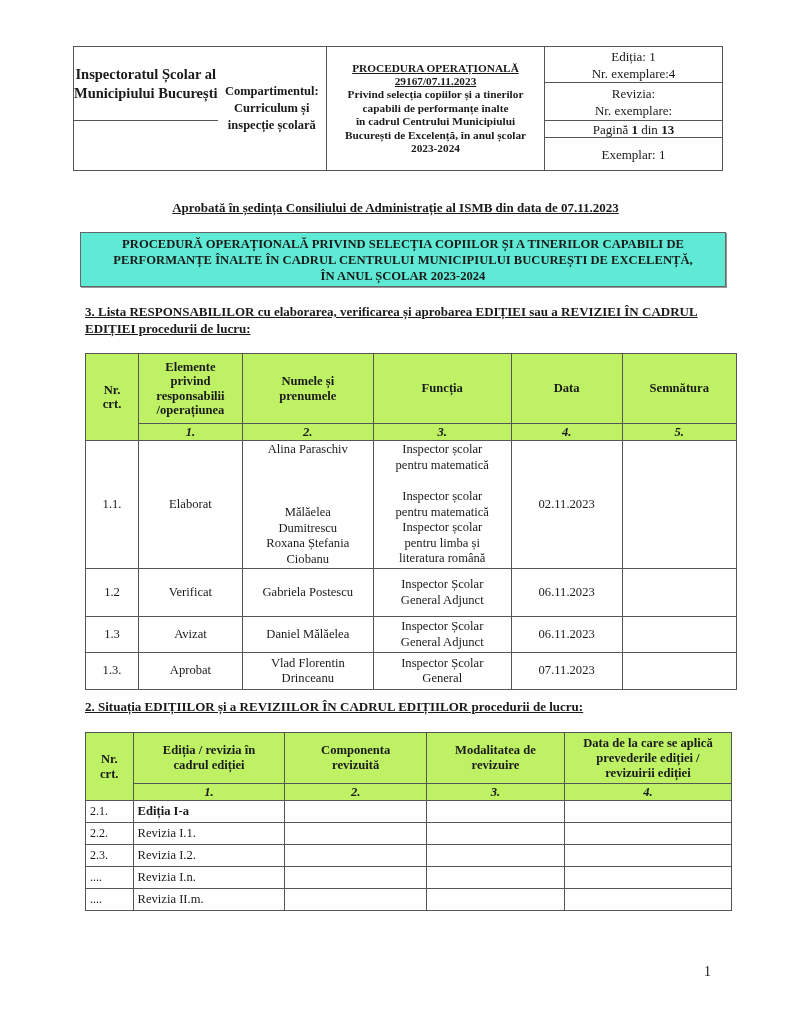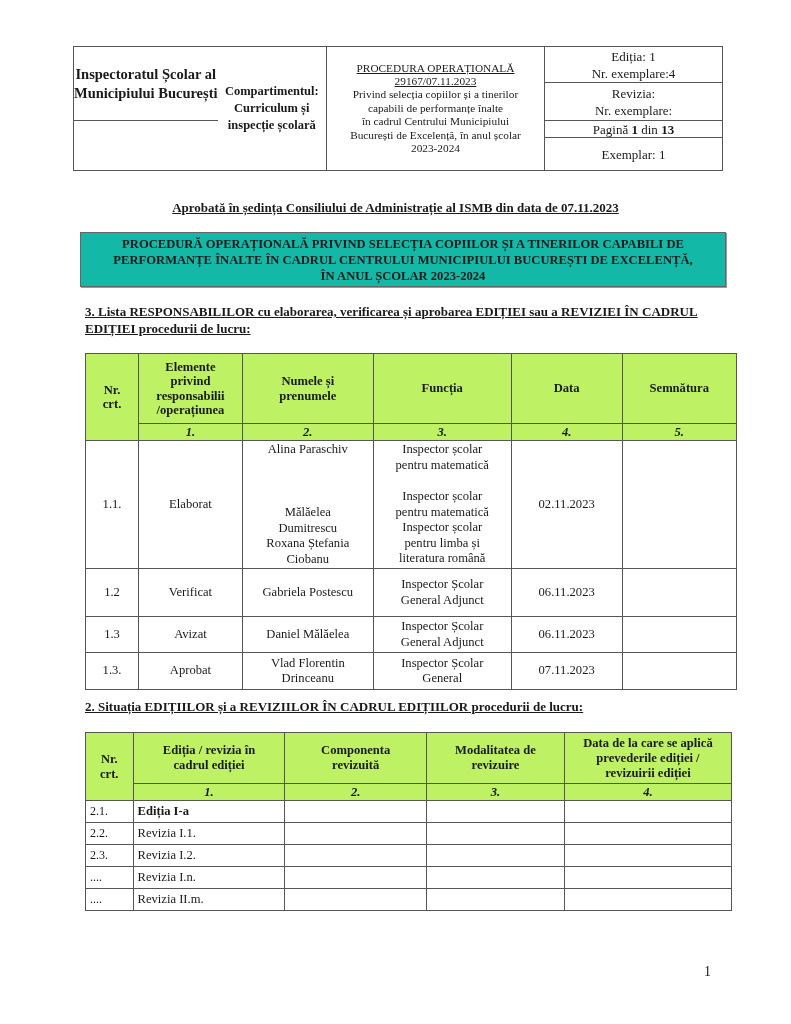--- a/index.html
+++ b/index.html
@@ -27,21 +27,21 @@
     font-family: "Liberation Serif", serif;
   }
   .hdr-dept {
     flex: 1; display: flex; align-items: center; justify-content: center; text-align: center;
     font-weight: bold; font-size: 12.5px; line-height: 17px;
     font-family: "Liberation Serif", serif;
   }
   .hdr-mid {
     border-right: 1px solid #555;
     display: flex; flex-direction: column; align-items: center; justify-content: center;
-    text-align: center; font-weight: normal; font-size: 11.3px; line-height: 13.4px;
+    text-align: center; font-weight: bold; font-size: 11.3px; line-height: 13.4px;
     font-family: "Liberation Serif", serif; padding: 0 2px;
   }
   .hdr-mid .u { text-decoration: underline; }
   .hdr-right { display: flex; flex-direction: column; }
   .hdr-right > div {
     display: flex; flex-direction: column; align-items: center; justify-content: center;
     text-align: center; font-size: 13px; line-height: 17px;
     font-family: "Liberation Serif", serif;
   }
   .hr1 { height: 36px; border-bottom: 1px solid #555; }
@@ -50,21 +50,21 @@
   .hr4 { flex: 1; }
 
   
   #approval {
     left: 0; width: 791px; top: 200px; text-align: center;
     font-family: "Liberation Serif", serif; font-weight: bold; font-size: 13px;
     text-decoration: underline;
   }
   #titlebox {
     left: 80px; top: 232px; width: 646px; height: 55px;
-    background: #14b8a6; border: 1px solid #666;
+    background: #5eead4; border: 1px solid #666;
     box-shadow: 1px 1px 0 #999;
     display: flex; align-items: center; justify-content: center; text-align: center;
     font-family: "Liberation Serif", serif; font-weight: bold; font-size: 12.6px; line-height: 16px;
     padding: 0 6px;
   }
 
   .section-heading {
     left: 85px; width: 655px;
     font-family: "Liberation Serif", serif; font-weight: bold; font-size: 13px; line-height: 17px;
     text-decoration: underline;

